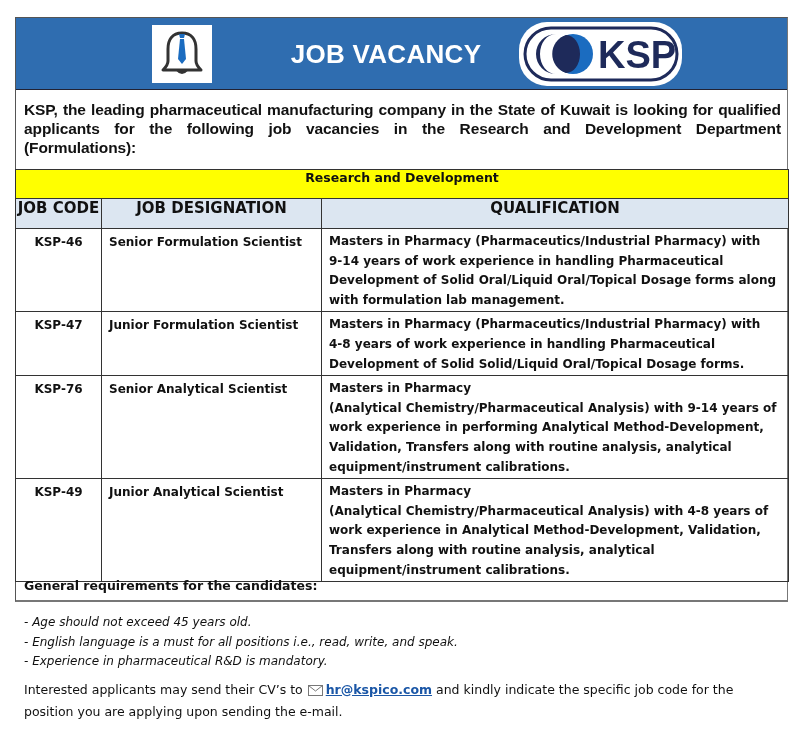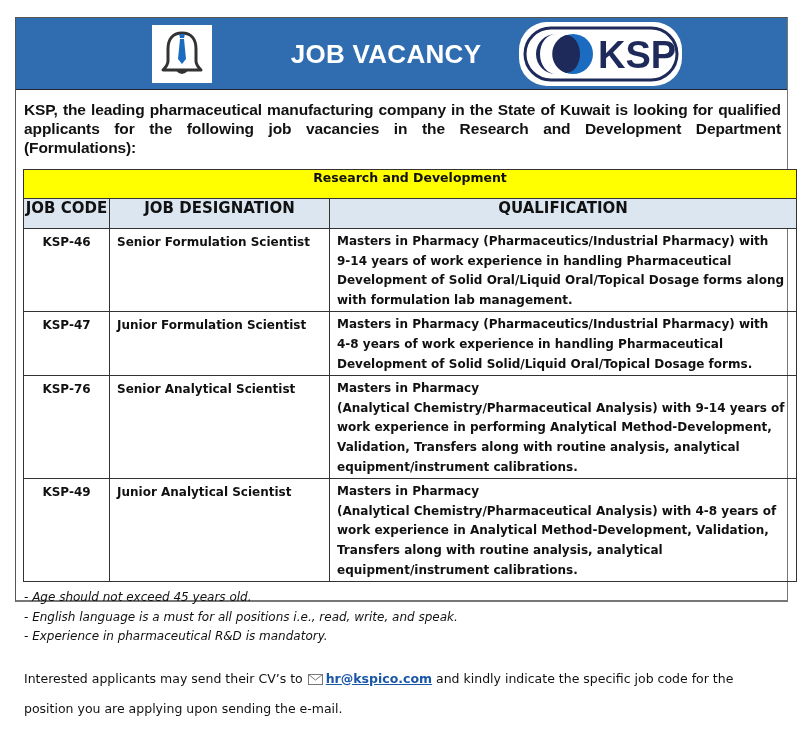--- a/index.html
+++ b/index.html
@@ -38,21 +38,21 @@
     position: absolute; left: 0; top: 72px; width: 100%; height: 80px;
     padding: 10px 6px 0 8px;
     font-size: 15.5px; line-height: 19px; font-weight: bold; text-align: justify;
     font-family: "Liberation Sans", sans-serif; letter-spacing: -0.1px;
   }
 
   
   table.jobs {
     position: absolute; left: -1px; top: 151px; width: 773px;
     border-collapse: collapse; font-family: "DejaVu Sans", sans-serif;
-    font-size: 12px; font-weight: bold; table-layout: fixed; margin-left: 8px;
+    font-size: 12px; font-weight: bold; table-layout: fixed;
   }
   table.jobs td, table.jobs th { border: 1px solid #333; vertical-align: top; }
   .dept-row td {
     background: #ffff00; text-align: center; height: 29px; vertical-align: middle;
     font-size: 12.5px;
   }
   .head-row th {
     background: #dce6f1; height: 30px; vertical-align: middle; font-weight: bold;
     font-size: 15px;
   }
@@ -64,21 +64,21 @@
 
   
   .general {
     position: absolute; left: 0; top: 550px; width: 100%;
     padding: 0 8px; font-family: "DejaVu Sans", sans-serif;
   }
   .general .gtitle { font-size: 12.5px; font-weight: bold; margin-top: 10px; }
   .general ul { list-style: none; margin-top: 20px; }
   .general li { font-size: 12px; font-style: italic; line-height: 19.5px; }
   .contact {
-    margin-top: 18px; font-size: 12.5px; line-height: 28px; padding-right: 10px;
+    margin-top: 8px; font-size: 12.5px; line-height: 20px; padding-right: 10px;
   }
   .envelope { display: inline-block; vertical-align: -2px; margin: 0 3px 0 1px; }
   .email { color: #1a56a6; font-weight: bold; text-decoration: underline; }
 </style>
 </head>
 <body>
 
 <div class="sheet">
 
   <div class="banner">
@@ -159,20 +159,21 @@
             <span class="qline">(Analytical Chemistry/Pharmaceutical Analysis) with 4-8 years of</span>
             <span class="qline">work experience in Analytical Method-Development, Validation,</span>
             <span class="qline">Transfers along with routine analysis, analytical</span>
             <span class="qline">equipment/instrument calibrations.</span>
           </td>
         </tr>
       </tbody>
   </table>
 
   <div class="general">
+    <div class="gtitle">General requirements for the candidates:</div>
     <ul>
       <li>- Age should not exceed 45 years old.</li>
       <li>- English language is a must for all positions i.e., read, write, and speak.</li>
       <li>- Experience in pharmaceutical R&amp;D is mandatory.</li>
     </ul>
     <div class="contact">
       <span>Interested applicants may send their CV’s to</span>
       <span class="envelope">
         <svg width="15" height="11" viewBox="0 0 15 11">
             <rect x="0.5" y="0.5" width="14" height="10" fill="#fff" stroke="#777"></rect>

